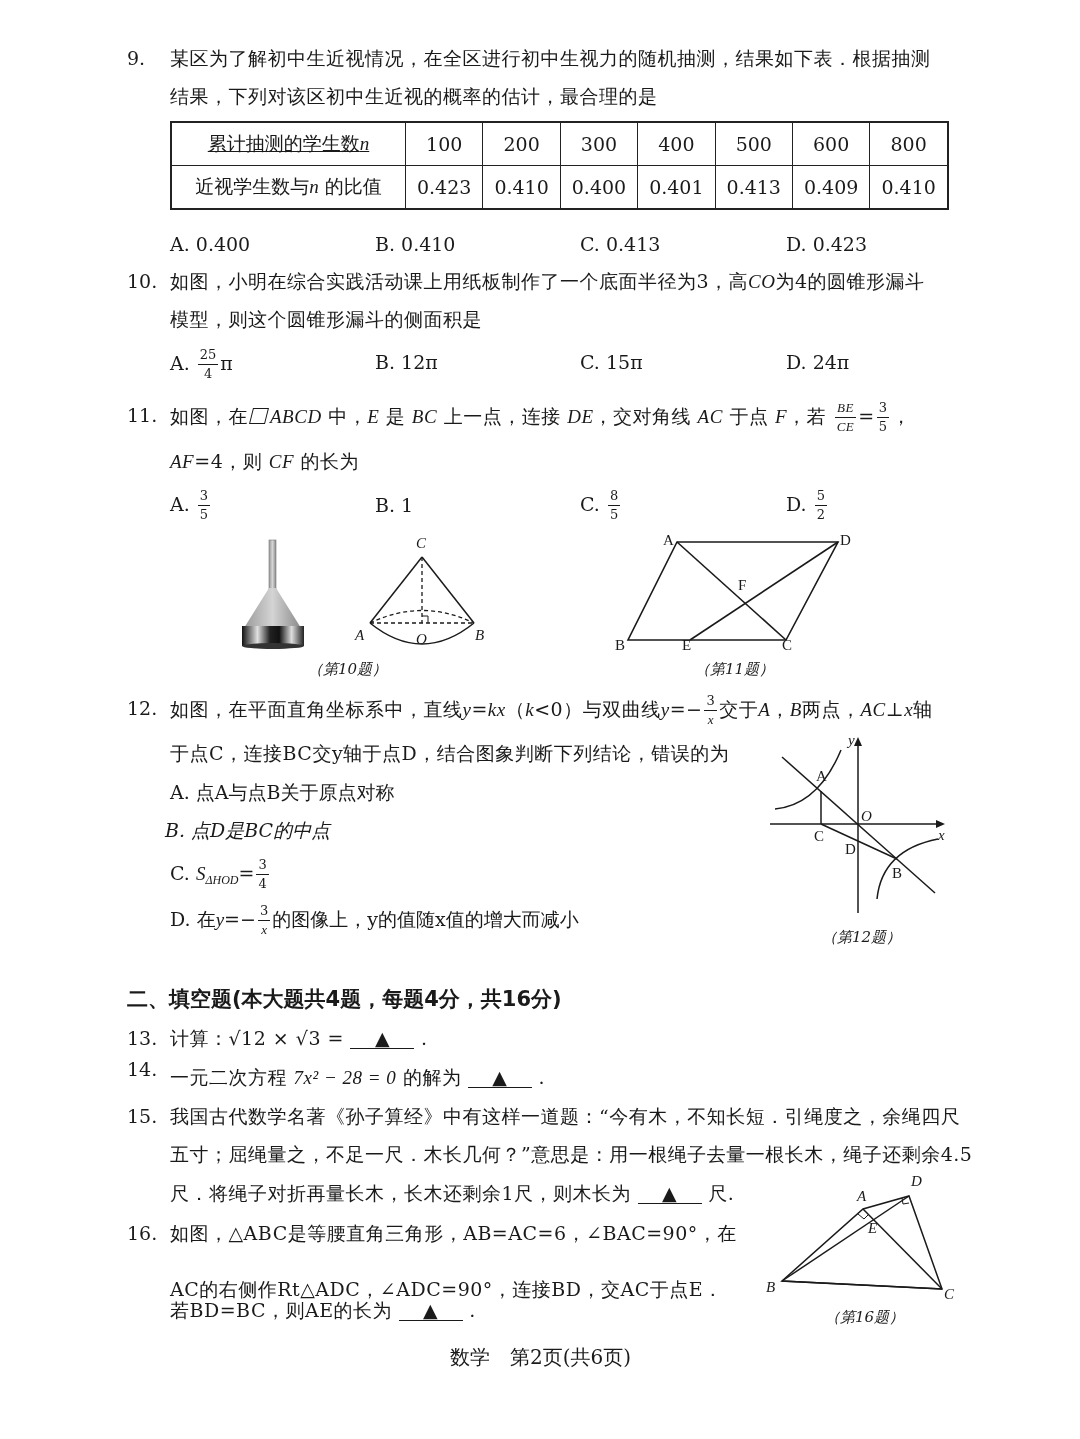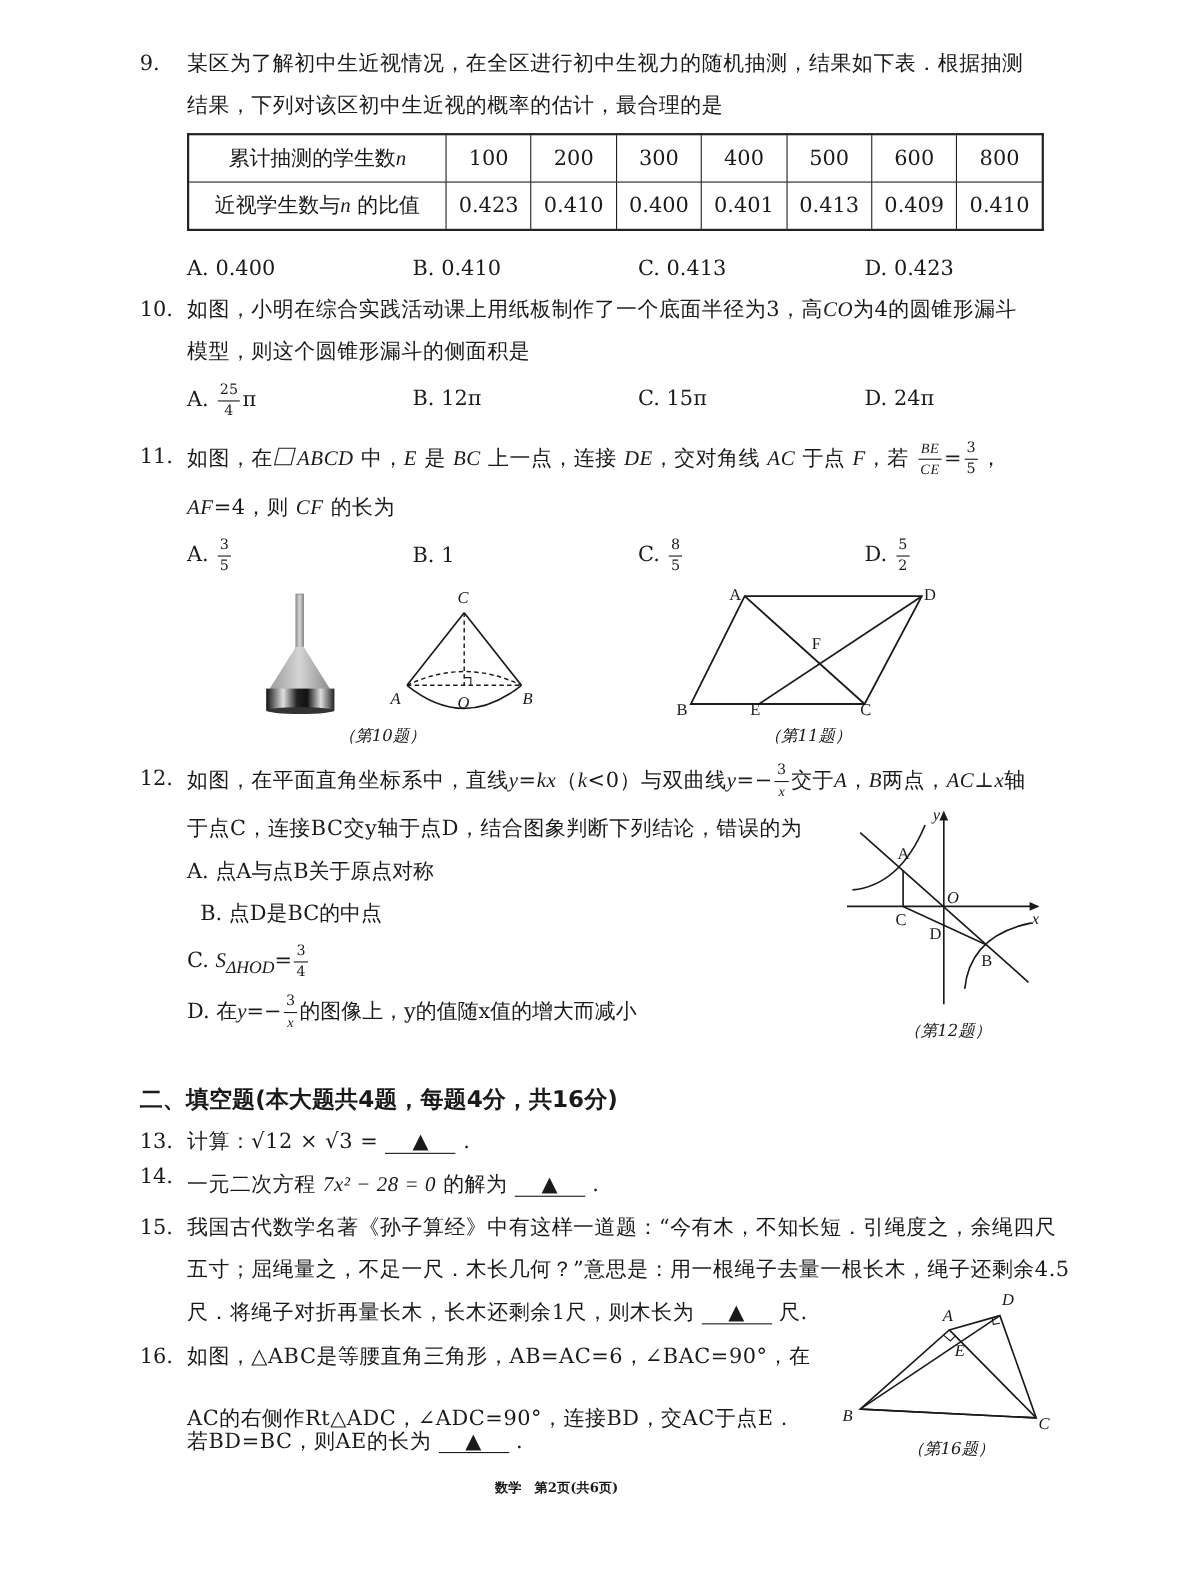--- a/index.html
+++ b/index.html
@@ -14,35 +14,35 @@
     .opt { position: absolute; font-size: 19px; line-height: 26px; white-space: nowrap; }
     .frac { display: inline-block; vertical-align: middle; text-align: center; font-size: 13px; line-height: 18px; margin: 0 2px; }
     .frac .n { display: block; border-bottom: 1.3px solid #1a1a1a; padding: 0 2px; }
     .frac .d { display: block; padding: 0 2px; }
     table.data { position: absolute; border-collapse: collapse; font-size: 19px; }
     table.data td { border: 1.5px solid #222; text-align: center; height: 42px; padding: 0; }
     table.data { border: 2.5px solid #222; }
     .caption { position: absolute; font-size: 15px; white-space: nowrap; font-style: italic; }
     .blank { display: inline-block; border-bottom: 1.5px solid #1a1a1a; width: 64px; text-align: center; line-height: 20px; }
     .section { position: absolute; font-size: 21px; font-weight: bold; font-family: "DejaVu Sans", sans-serif; white-space: nowrap; }
-    .footer { position: absolute; font-size: 12px; font-weight: bold; white-space: nowrap; }
+    .footer { position: absolute; font-size: 20px; font-weight: normal; white-space: nowrap; }
     svg { position: absolute; overflow: visible; }
     svg text { font-family: "Liberation Serif", serif; font-size: 15px; fill: #1a1a1a; }
   </style>
 </head>
 <body>
 
 <div class="qnum" style="left:127px; top:45px;">9.</div>
 <div class="line" style="left:170px; top:45px;">某区为了解初中生近视情况，在全区进行初中生视力的随机抽测，结果如下表．根据抽测</div>
 <div class="line" style="left:170px; top:83px;">结果，下列对该区初中生近视的概率的估计，最合理的是</div>
 
 <table class="data" style="left:170px; top:121px; width:779px;">
   <tbody>
       <tr>
-    <td style="width:233px;">
+    <td style="width:233px;text-decoration:underline;">
       <span>累计抽测的学生数</span><span class="it">n</span>
     </td>
     <td>100</td>
     <td>200</td>
     <td>300</td>
     <td>400</td>
     <td>500</td>
     <td>600</td>
     <td>800</td>
   </tr>
@@ -144,24 +144,24 @@
 </svg>
 <div class="caption" style="left:695px; top:660px;">（第11题）</div>
 
 <div class="qnum" style="left:127px; top:695px;">12.</div>
 <div class="line" style="left:170px; top:692px;">
   <span>如图，在平面直角坐标系中，直线</span><span class="it">y</span><span>=</span><span class="it">kx</span><span>（</span><span class="it">k</span><span>&lt;0）与双曲线</span><span class="it">y</span><span>=−</span><span class="frac"><span class="n">3</span><span class="d it">x</span></span><span>交于</span><span class="it">A</span><span>，</span><span class="it">B</span><span>两点，</span><span class="it">AC</span><span>⊥</span><span class="it">x</span><span>轴</span>
 </div>
 <div class="line" style="left:170px; top:740px;">于点C，连接BC交y轴于点D，结合图象判断下列结论，错误的为</div>
 
 <div class="opt" style="left:170px; top:779px;"><span>A.</span> <span>点A与点B关于原点对称</span></div>
-<div class="opt" style="left:182px; top:817px;"><span>B.</span> <span>点D是BC的中点</span></div>
+<div class="opt" style="left:165px; top:817px;font-style:italic;"><span>B.</span> <span>点D是BC的中点</span></div>
 <div class="opt" style="left:170px; top:856px;">
   <span>C.</span>
-  <span class="it">S</span><sub class="it" style="font-size:16px;">ΔHOD</sub><span>=</span><span class="frac"><span class="n">3</span><span class="d">4</span></span>
+  <span class="it">S</span><sub class="it" style="font-size:12px;">ΔHOD</sub><span>=</span><span class="frac"><span class="n">3</span><span class="d">4</span></span>
 </div>
 <div class="opt" style="left:170px; top:902px;">
   <span>D.</span>
   <span>在</span><span class="it">y</span><span>=−</span><span class="frac"><span class="n">3</span><span class="d it">x</span></span><span>的图像上，y的值随x值的增大而减小</span>
 </div>
 
 <svg style="left:760px; top:725px;" width="220" height="200">
   <line x1="10" y1="99" x2="183" y2="99" stroke="#1a1a1a" stroke-width="1.5"></line>
   <polygon points="185,99 176,95 176,103" fill="#1a1a1a"></polygon>
   <line x1="98" y1="188" x2="98" y2="14" stroke="#1a1a1a" stroke-width="1.5"></line>

